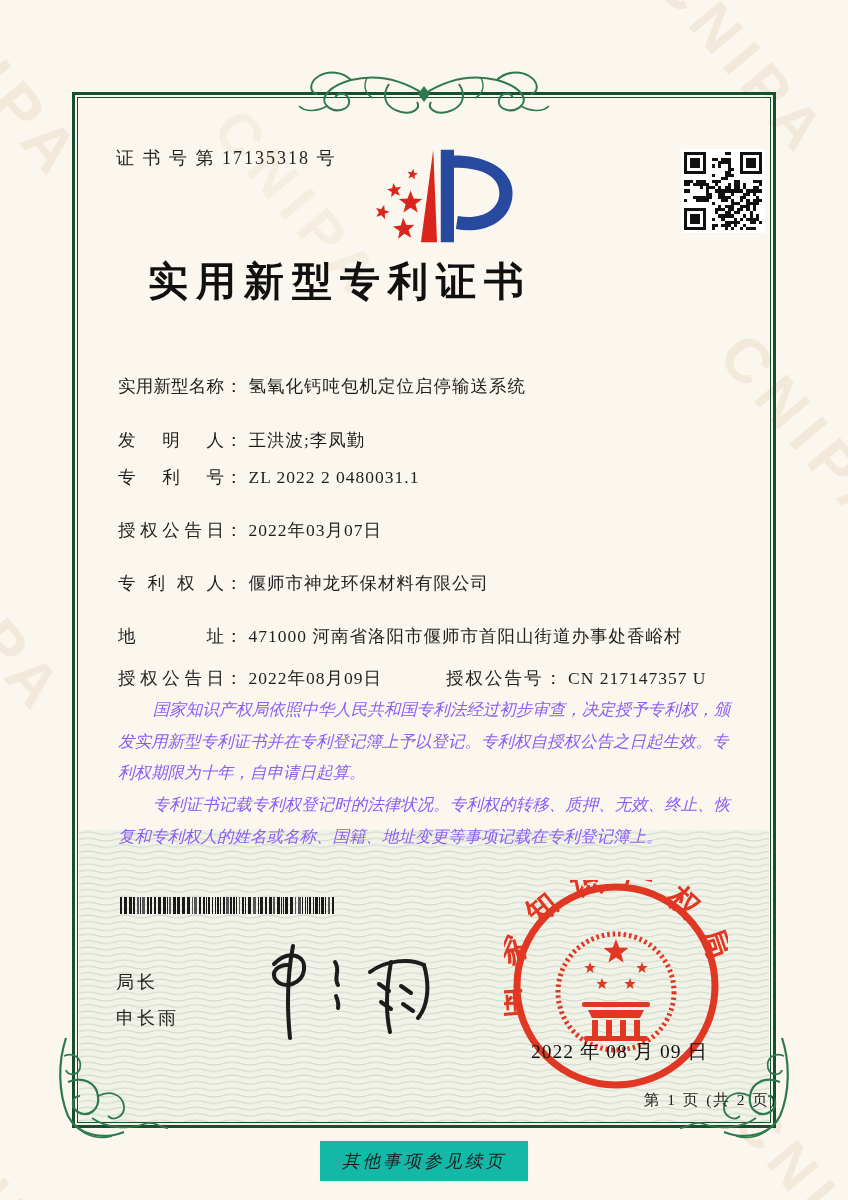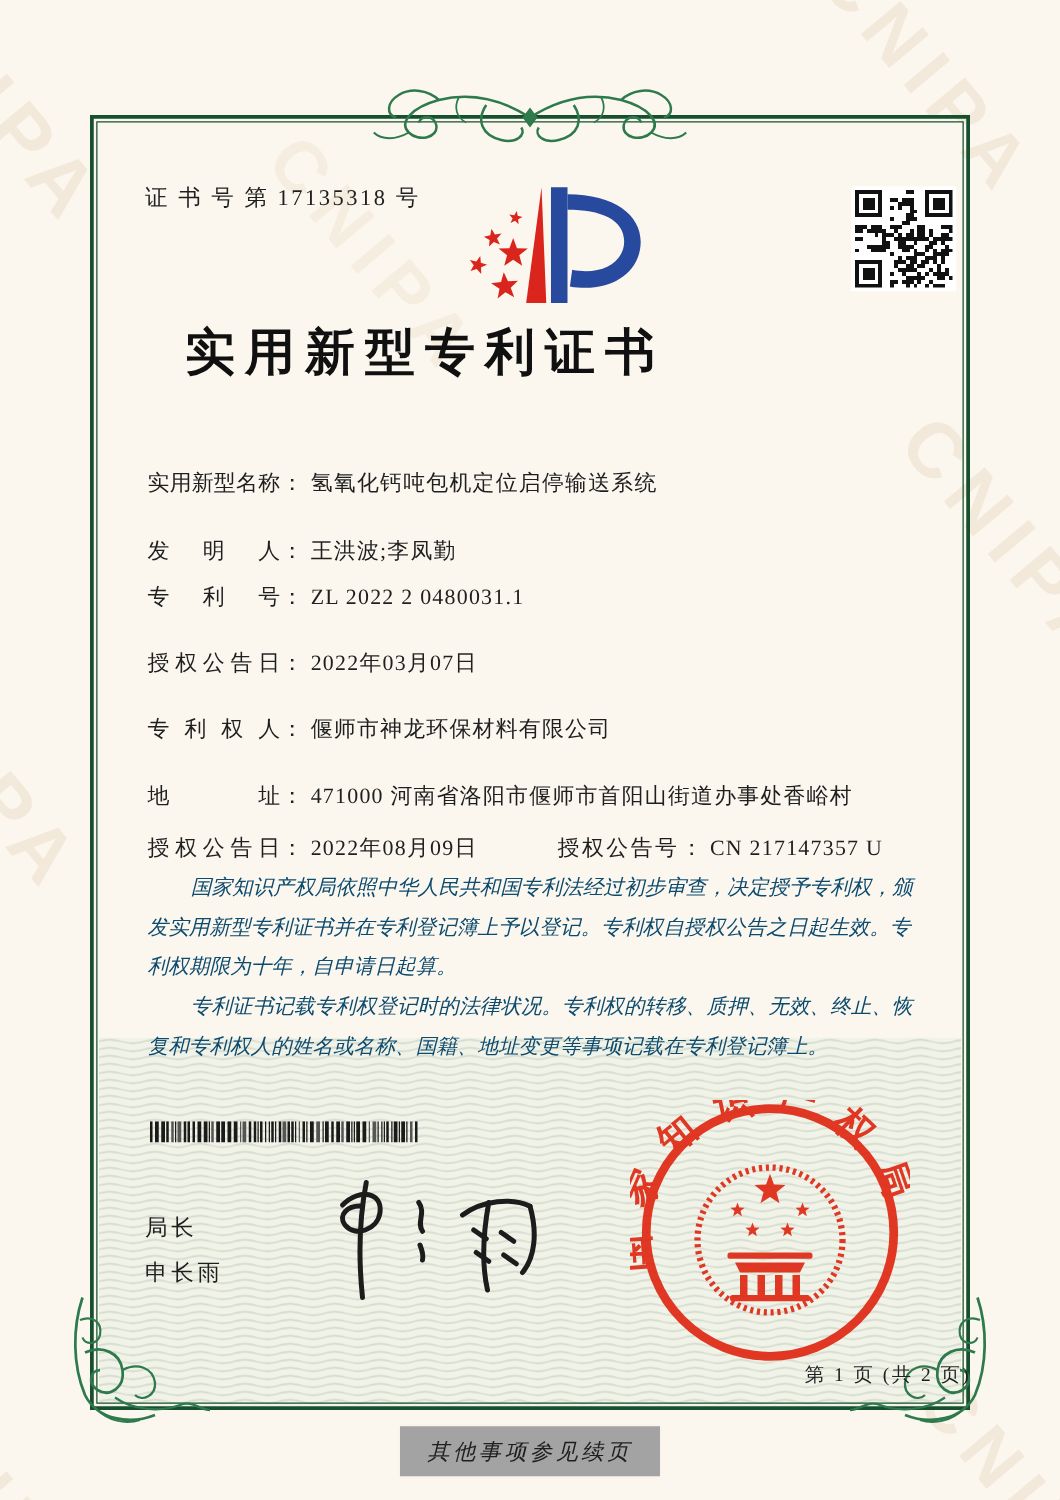--- a/index.html
+++ b/index.html
@@ -38,38 +38,38 @@
   .field-label{
     display:inline-block; width:106px; text-align:justify; text-align-last:justify;
     vertical-align:top;
   }
   .colon{ display:inline-block; margin:0 6px 0 1px; }
   .field-value{ letter-spacing:1px; }
   .grant-col{ position:absolute; left:328px; top:0; white-space:nowrap; }
   .grant-col .field-label{ width:auto; text-align-last:auto; letter-spacing:2px;font-family:Liberation Mono, monospace;}
   .body-text{
     position:absolute; left:118px; top:694px; width:614px;
-    font-size:16.5px; font-style:italic; line-height:1.92; color:#0c4a6e;
+    font-size:16.5px; font-style:italic; line-height:1.92; color:#8b5cf6;
   }
   .body-text p{ margin:0; text-indent:2.1em; }
   .barcode{ position:absolute; left:120px; top:897px; }
   .sig-labels{ position:absolute; left:116px; top:964px; font-size:18px; letter-spacing:3px; line-height:2.0;}
   .signature{ position:absolute; left:238px; top:938px; }
   .seal{ position:absolute; left:504px; top:880px; }
   .seal-date{
     position:absolute; left:531px; top:1038px; font-size:19.5px; letter-spacing:1px;
     color:#111; white-space:nowrap;
   }
   .page-num{
     position:absolute; left:1px; top:1090px; width:776px; text-align:right;
     font-size:15.5px; letter-spacing:2px;
   }
   .note{
     position:absolute; left:424px; top:1141px; transform:translateX(-50%);
-    background:#a3a3a3; padding:8px 22px; font-size:17.5px; font-style:italic;
+    background:#14b8a6; padding:8px 22px; font-size:17.5px; font-style:italic;
     letter-spacing:3px; box-shadow:0 0 4px rgba(0,0,0,0.04);
   }
   .ornament{ position:absolute; }
 </style>
 </head>
 <body>
 
 <div class="page">
 
   <div class="wm" style="left:-58px;top:-40px;font-size:64px;">CNIPA</div>
@@ -579,18 +579,19 @@
         <rect x="78" y="122" width="68" height="5" rx="2"></rect>
         <path d="M84 130 L140 130 L136 138 L88 138 Z"></path>
         <rect x="88" y="140" width="6" height="16"></rect>
         <rect x="102" y="140" width="6" height="16"></rect>
         <rect x="116" y="140" width="6" height="16"></rect>
         <rect x="130" y="140" width="6" height="16"></rect>
         <rect x="80" y="156" width="64" height="5" rx="2"></rect>
       </g>
     </g>
   </svg>
+  <div class="seal-date">2022 年 08 月 09 日</div>
 
   <div class="page-num">第 1 页 (共 2 页)</div>
 
   <div class="note">其他事项参见续页</div>
 
 </div>
 
 </body></html>

